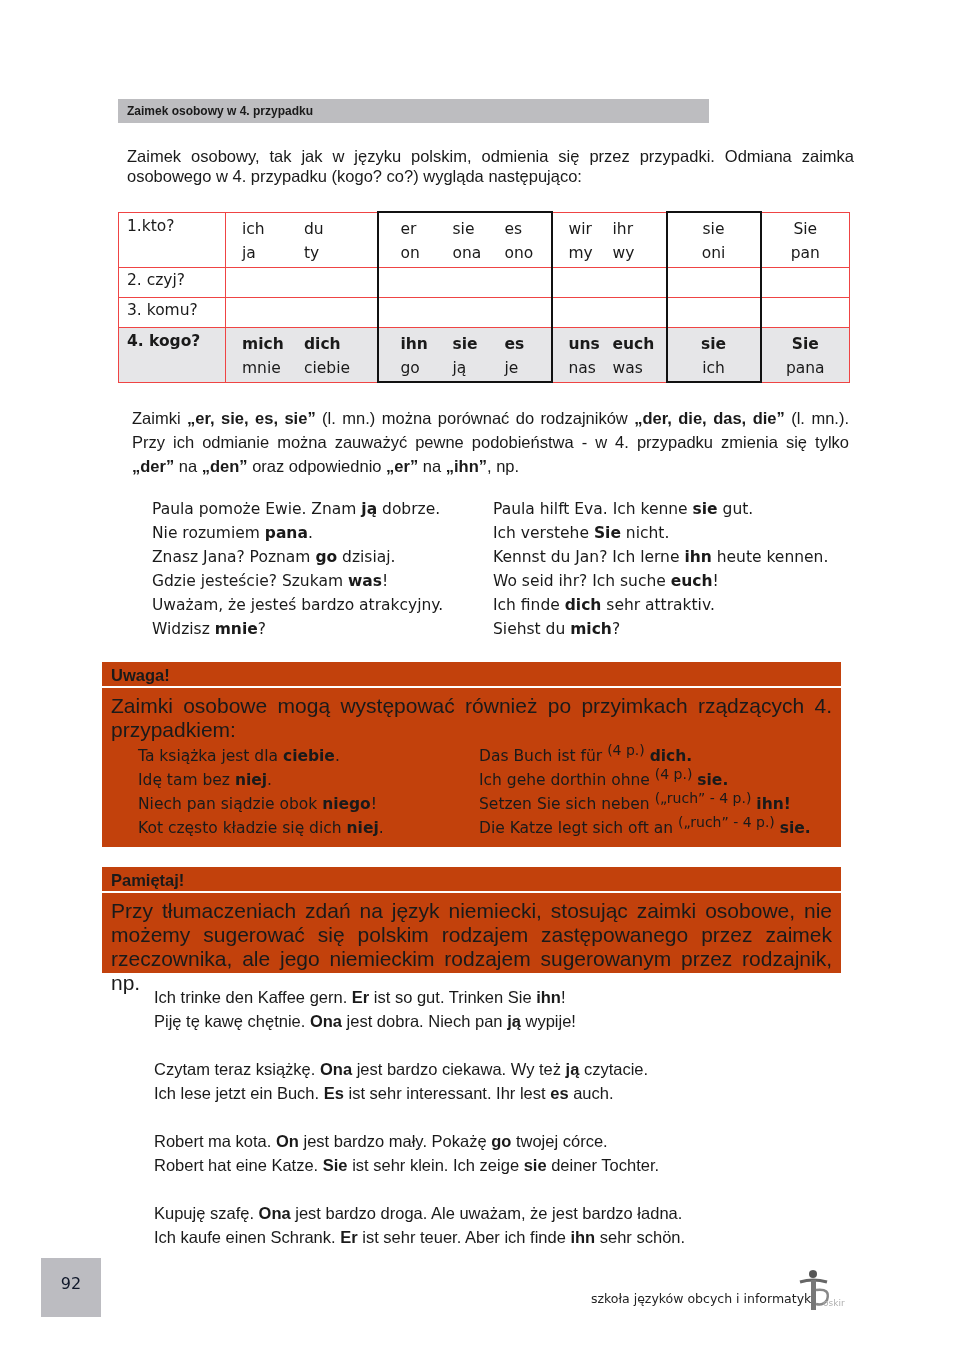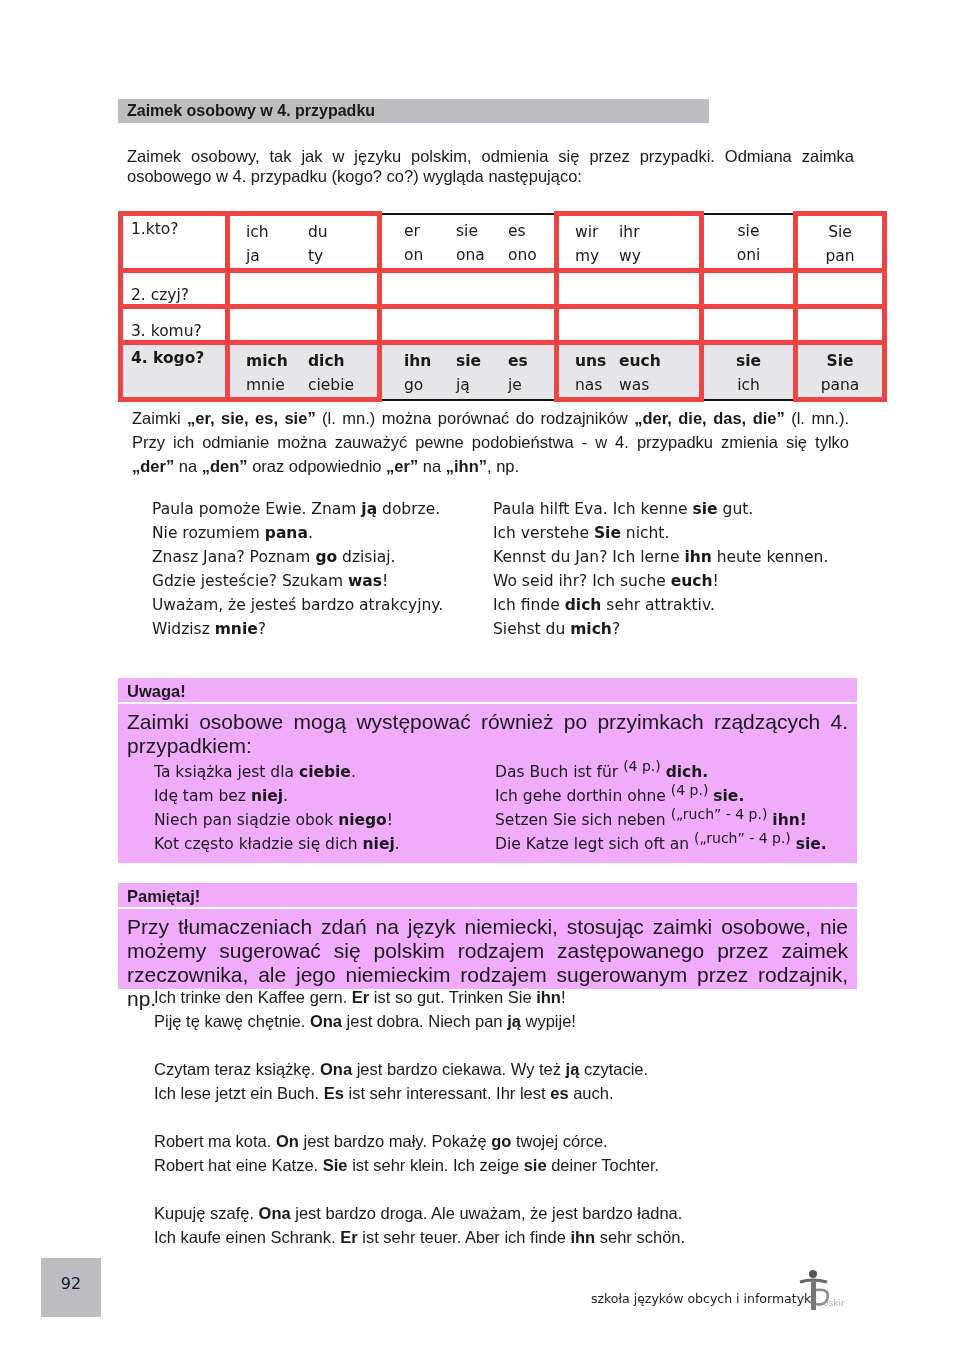--- a/index.html
+++ b/index.html
@@ -4,43 +4,43 @@
 <style>
   html, body { margin: 0; padding: 0; }
   body {
     width: 975px; height: 1359px; background: #ffffff; position: relative;
     font-family: "DejaVu Sans", sans-serif; color: #1a1a1a; overflow: hidden;
   }
   .page { position: absolute; left: 0; top: 0; width: 975px; height: 1359px; }
   .title-bar {
     position: absolute; left: 118px; top: 99px; width: 591px; height: 24px;
     background: #bdbdc0; font-family: "Liberation Sans", sans-serif;
-    font-weight: bold; font-size: 16px; line-height: 24px; padding-left: 9px; box-sizing: border-box;
+    font-weight: bold; font-size: 12px; line-height: 24px; padding-left: 9px; box-sizing: border-box;
   }
   .intro {
     position: absolute; left: 127px; top: 146px; width: 727px;
     font-family: "Liberation Sans", sans-serif; font-size: 16.5px; line-height: 20px;
     text-align: justify; text-align-last: left;
   }
   .intro p { margin: 0; }
   table.decl {
     position: absolute; left: 118px; top: 211px; border-collapse: collapse;
     font-family: "DejaVu Sans", sans-serif; font-size: 15.5px;
   }
   table.decl td {
-    border: 5px solid #ef4444; padding: 0 8px; vertical-align: top; box-sizing: border-box;
+    border: 1px solid #ef4444; padding: 0 8px; vertical-align: top; box-sizing: border-box;
   }
   table.decl tr.r1 td { height: 55px; padding-top: 4px; }
-  table.decl tr.r2 td, table.decl tr.r3 td { height: 30px; padding-top: 13px; }
+  table.decl tr.r2 td, table.decl tr.r3 td { height: 30px; padding-top: 3px; }
   table.decl tr.r4 td { height: 55px; padding-top: 4px; background: #e6e6e8; font-weight: normal; }
   table.decl tr.r4 .de { font-weight: bold; }
   table.decl td.c0 { width: 107px; }
   table.decl td.c1 { width: 152px; }
   table.decl td.c2 { width: 174px; border-left: 2px solid #111; border-right: 2px solid #111; }
-  table.decl td.c3 { width: 145px; }
+  table.decl td.c3 { width: 115px; }
   table.decl td.c4 { width: 94px; border-left: 2px solid #111; border-right: 2px solid #111; text-align: center; }
   table.decl td.c5 { width: 89px; text-align: center; }
   table.decl tr.r1 td.c2, table.decl tr.r1 td.c4 { border-top: 2px solid #111; }
   table.decl tr.r4 td.c2, table.decl tr.r4 td.c4 { border-bottom: 2px solid #111; }
   table.decl tr.r4 td.c0 { font-weight: bold; }
   .pair { display: flex; line-height: 24px; }
   .pair span { display: inline-block; }
   .c1 .pair span:first-child { width: 62px; padding-left: 8px; }
   .c2 .pair span { width: 48px; padding-left: 14px; margin-right: -10px; }
   .c3 .pair span:first-child { width: 44px; padding-left: 8px; }
@@ -55,21 +55,21 @@
   .examples {
     position: absolute; left: 152px; top: 497px; width: 710px;
     font-size: 15.5px; line-height: 24px;
   }
   .ex-row { display: flex; }
   .ex-row .pl { width: 341px; white-space: nowrap; }
   .ex-row .de { white-space: nowrap; }
   b { font-weight: bold; }
 
   .note-box {
-    position: absolute; left: 118px; width: 739px; background: #f0abfc; margin-top: 16px;
+    position: absolute; left: 102px; width: 739px; background: #c2410c;
   }
   .note-box.uwaga { top: 662px; height: 185px; }
   .note-box.pamietaj { top: 867px; height: 106px; }
   .note-head {
     font-family: "Liberation Sans", sans-serif; font-weight: bold; font-size: 16.5px;
     line-height: 24px; padding: 1px 9px 0 9px; height: 26px; box-sizing: border-box;
     border-bottom: 2px solid #ffffff;
   }
   .note-text {
     font-family: "Liberation Sans", sans-serif; font-size: 21px; line-height: 24px;

